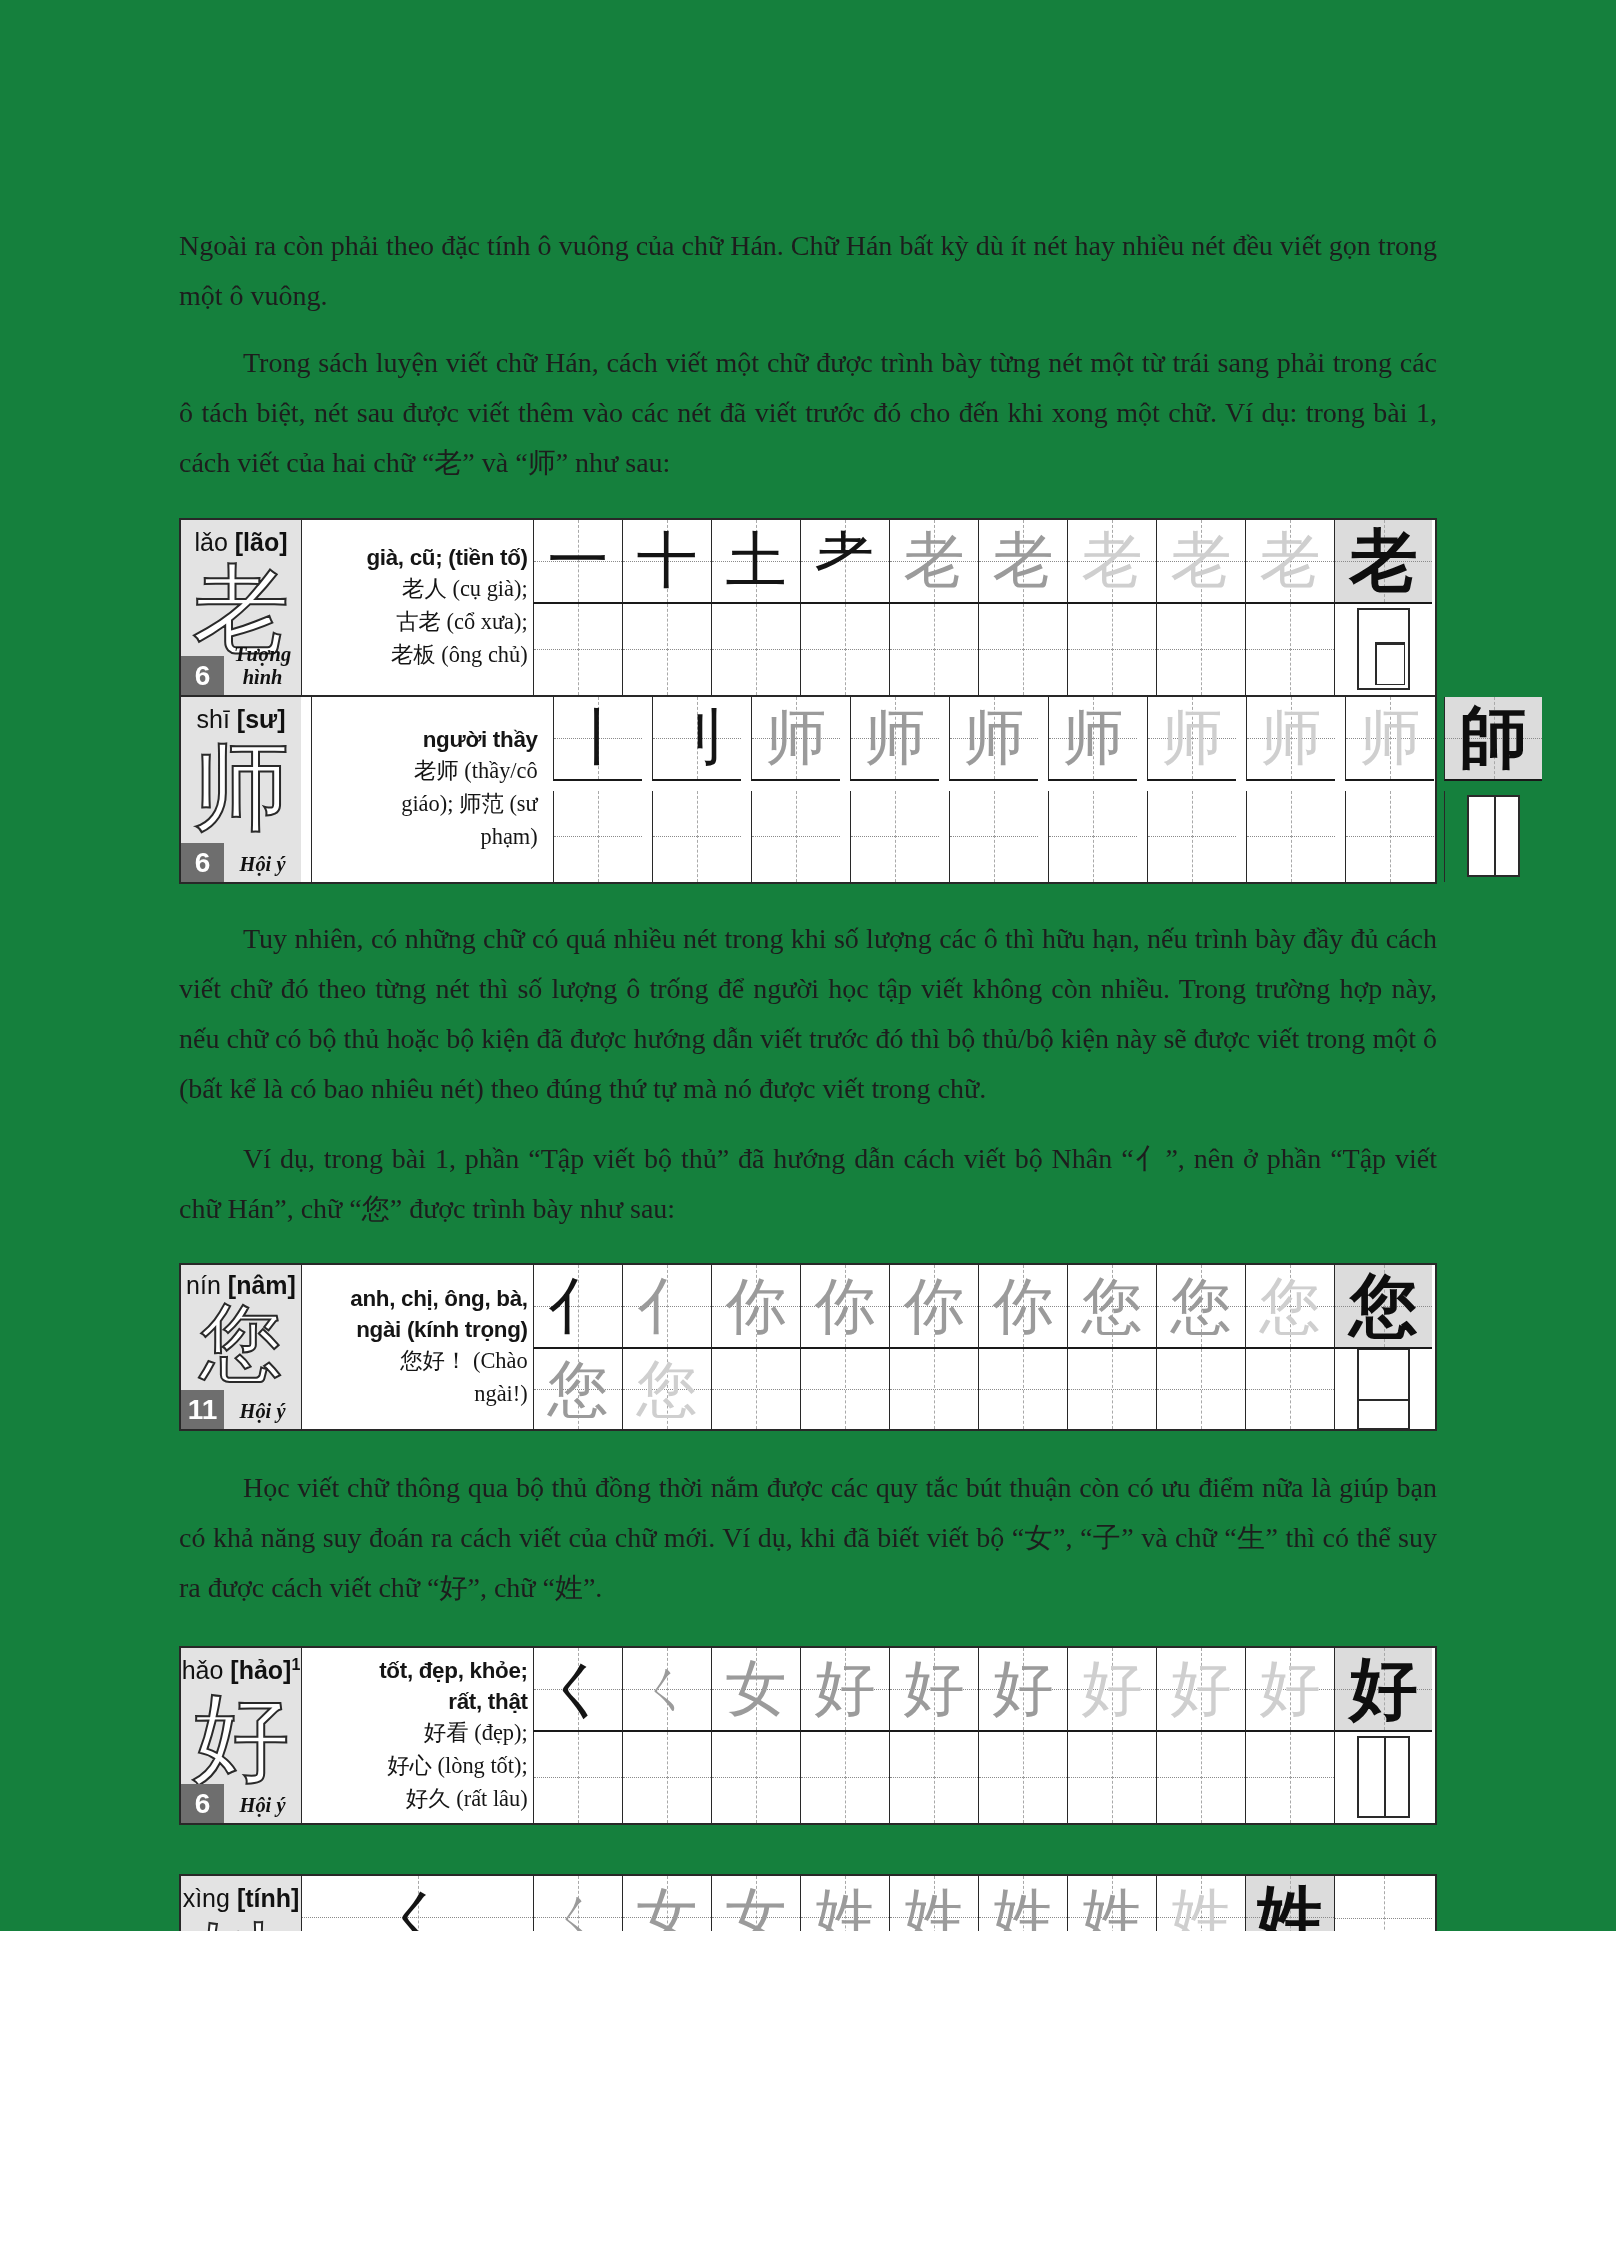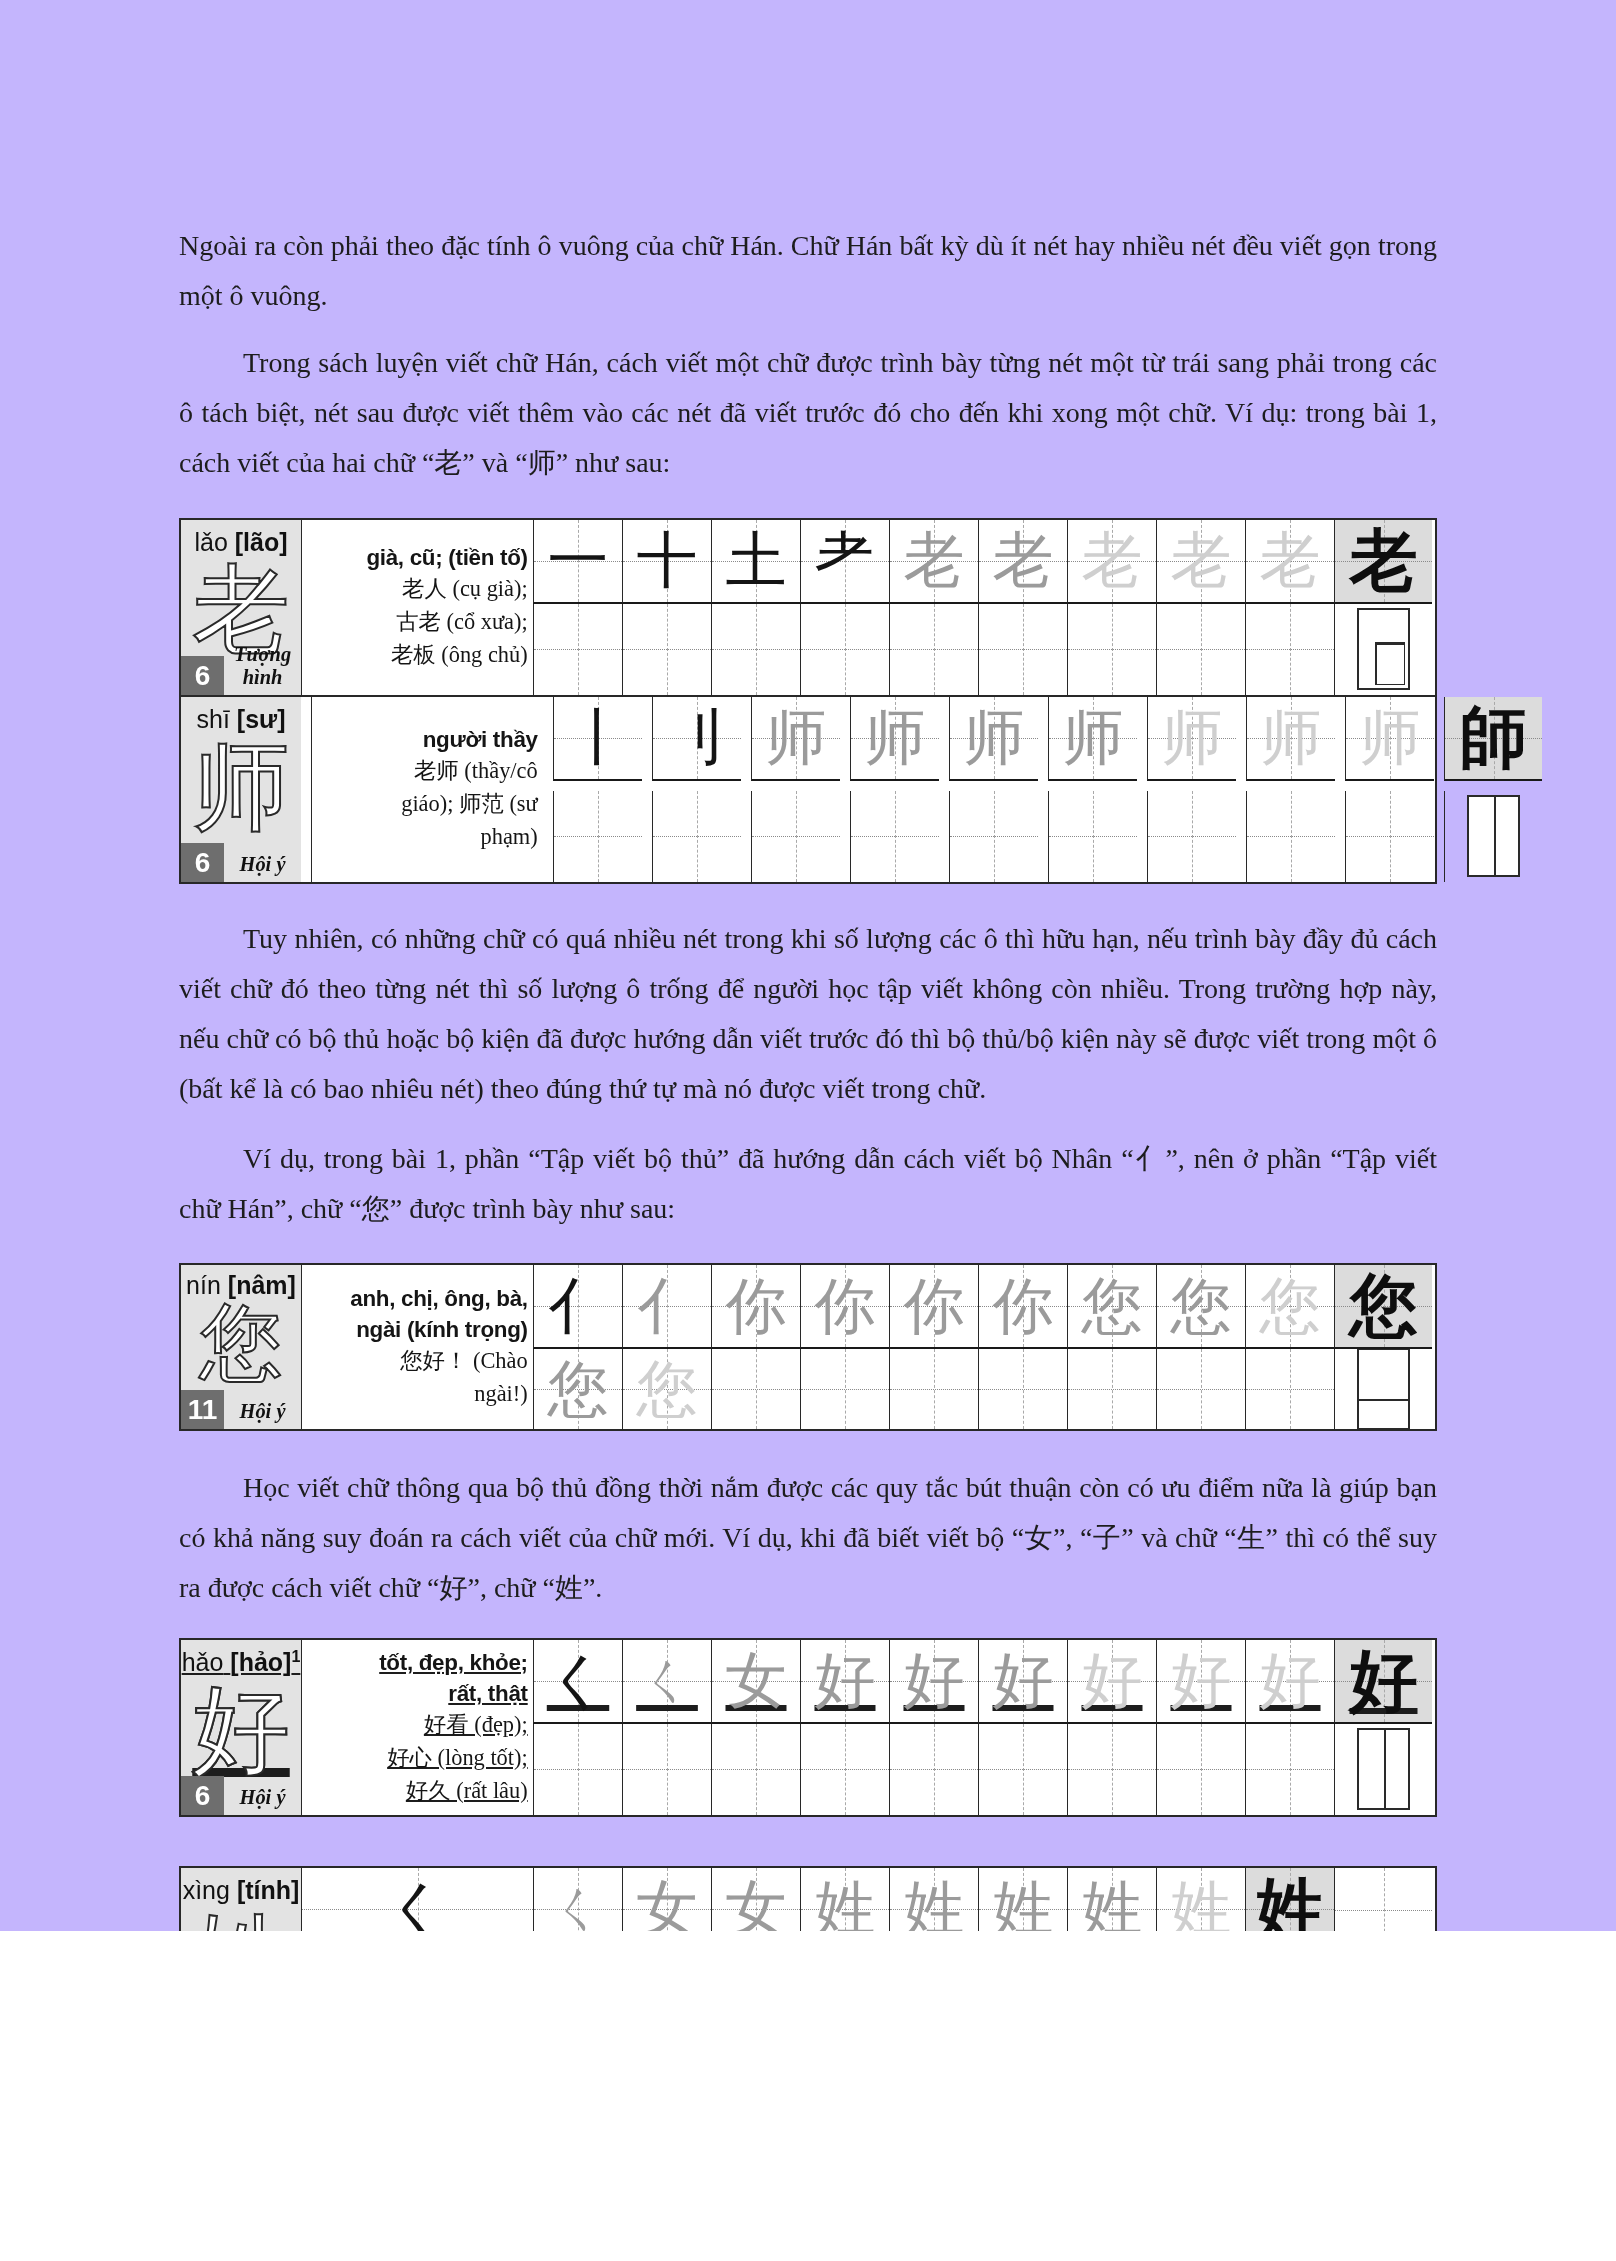--- a/index.html
+++ b/index.html
@@ -1,25 +1,25 @@
 <!DOCTYPE html>
 <html style="font-size:10.5px"><head>
 <meta charset="utf-8">
 <style>
   html,body{margin:0;padding:0;background:#fff;}
-  .page{position:relative;width:1616px;height:1931px;background:#c4b5fd;overflow:hidden;
+  .page{position:relative;width:1616px;height:1931px;background:#15803d;overflow:hidden;
         font-family:"Liberation Serif","DejaVu Serif",serif;color:#1d1d1d;}
   .content{position:absolute;left:179px;top:221px;width:1258px;}
 
   
   .body-text{margin:0;font-size:28px;line-height:1.79;text-align:justify;color:#1d1d1d;}
   .body-text.indent{text-indent:64px;}
   .g-p2{margin-top:17px;} .g-t1{margin-top:29px;} .g-p3{margin-top:30px;}
   .g-p4{margin-top:20px;} .g-t2{margin-top:29px;} .g-p5{margin-top:32px;}
-  .g-t3{margin-top:24px;text-decoration:underline;} .g-t4{margin-top:49px;}
+  .g-t3{margin-top:32px;} .g-t4{margin-top:49px;}
 
   
   .wtable{border:2px solid #282828;width:1254px;}
   .crow{display:grid;grid-template-columns:120px 232px repeat(9,89px) 98px;
         grid-template-rows:84px 91px;background:#fff;position:relative;}
   .crow.short{grid-template-rows:84px 80px;}
   .crow + .crow{border-top:2px solid #282828;gap:10px;}
 
   .hdr{grid-row:1/3;grid-column:1;background:#e3e3e3;position:relative;overflow:hidden;}
   .pinyin{margin-top:8.6px;text-align:center;font-family:"Liberation Sans","DejaVu Sans",sans-serif;

